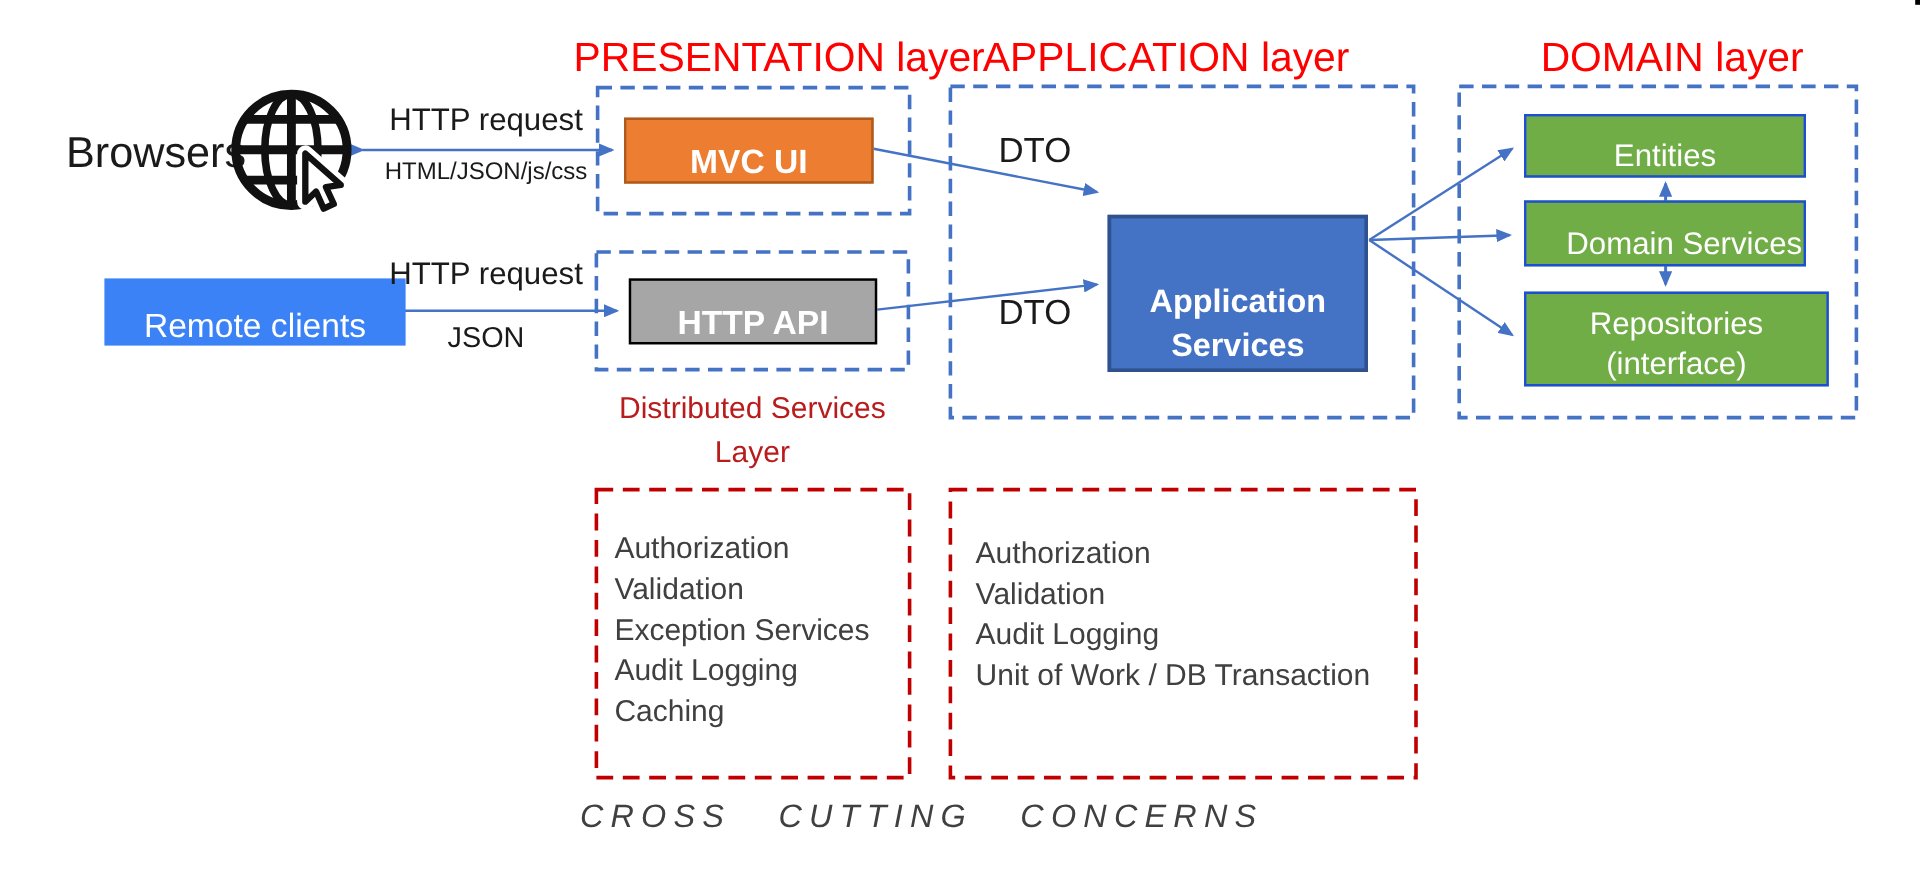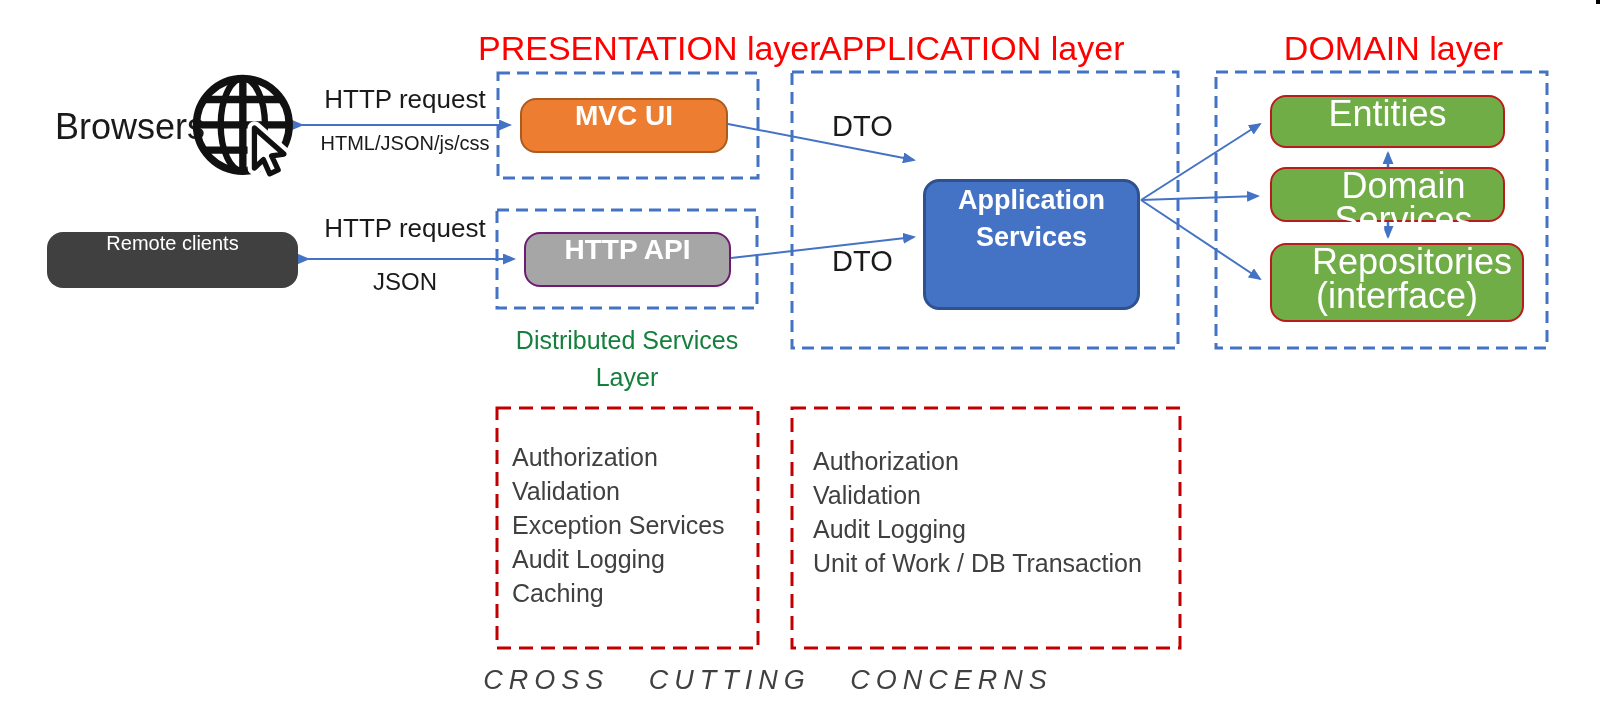--- a/index.html
+++ b/index.html
@@ -3,30 +3,30 @@
 <meta charset="utf-8">
 <style>
   html,body{margin:0;padding:0;background:#fff;}
   .canvas{
     position:relative;width:1600px;height:727px;background:#ffffff;overflow:hidden;
     font-family:"Liberation Sans", sans-serif;
   }
   .abs{position:absolute;}
   svg.overlay{position:absolute;left:0;top:0;width:1600px;height:727px;pointer-events:none;}
   .red-title{color:#fe0000;font-size:34px;text-align:right;white-space:nowrap;}
-  .red-title-2l{color:#15803d;font-size:25px;text-align:center;line-height:37px;}
+  .red-title-2l{color:#b91c1c;font-size:25px;text-align:center;line-height:37px;}
   .solid-box{
-    display:flex;align-items:flex-start;justify-content:center;
-    color:#ffffff;text-align:center;box-sizing:border-box;border-radius:16px;
+    display:flex;align-items:flex-end;justify-content:center;
+    color:#ffffff;text-align:center;box-sizing:border-box;
   }
   .orange{background:#ED7D31;border:2px solid #AC5B1E;font-weight:bold;font-size:28px;}
-  .grayfill{background:#A6A6A6;border:2px solid #701a75;font-weight:bold;font-size:28px;}
+  .grayfill{background:#A6A6A6;border:2px solid #000000;font-weight:bold;font-size:28px;}
   .bluefill{background:#4472C4;border:3px solid #2F528F;font-weight:bold;font-size:27px;line-height:37px;}
-  .greenfill{background:#70AD47;border:2px solid #b91c1c;font-size:36px;line-height:34px;}
-  .blackfill{background:#404040;font-size:20px;}
+  .greenfill{background:#70AD47;border:2px solid #1d4ed8;font-size:26px;line-height:34px;}
+  .blackfill{background:#3b82f6;font-size:28px;margin-left:40px;}
   .black-label{color:#1a1a1a;text-align:center;white-space:nowrap;}
   .gray-list{color:#404040;font-size:25px;line-height:34px;white-space:nowrap;}
   .ccc-title{
     color:#404040;font-size:27px;font-style:italic;text-align:center;
     letter-spacing:6px;word-spacing:26px;white-space:nowrap;
   }
   .bluewrap{width:170px;}
 </style>
 </head>
 <body>

